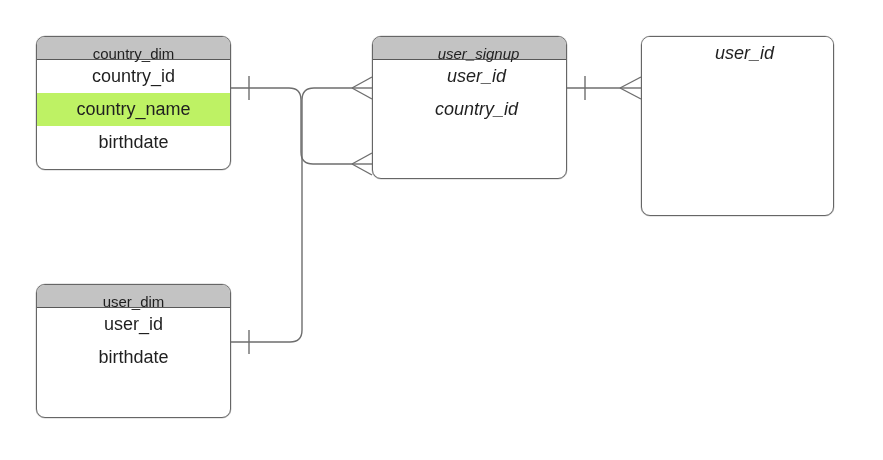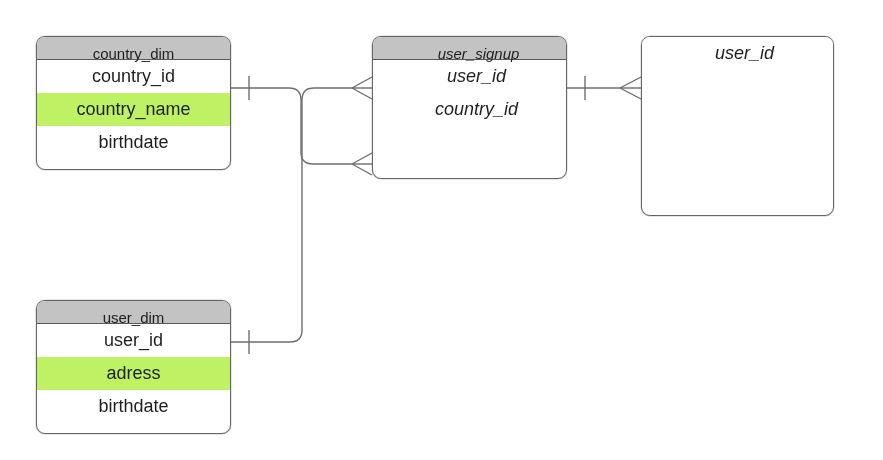--- a/index.html
+++ b/index.html
@@ -108,20 +108,19 @@
         <div class="entity-row plain">birthdate</div>
       </div>
       <div class="entity fact" style="left: 372px; top: 36px; width: 195px; height: 143px;">
         <div class="entity-title">user_signup</div>
         <div class="entity-row plain">user_id</div>
         <div class="entity-row plain">country_id</div>
       </div>
       <div class="entity fact" style="left: 641px; top: 36px; width: 193px; height: 180px;">
         <div class="entity-row plain">user_id</div>
       </div>
-      <div class="entity dim" style="left: 36px; top: 300px; width: 195px; height: 134px;">
+      <div class="entity dim" style="left: 36px; top: 284px; width: 195px; height: 134px;">
         <div class="entity-title">user_dim</div>
         <div class="entity-row plain">user_id</div>
-        <div class="entity-row alt">adress</div>
         <div class="entity-row plain">birthdate</div>
       </div>
     </div>
 </div>
 
 </body></html>

